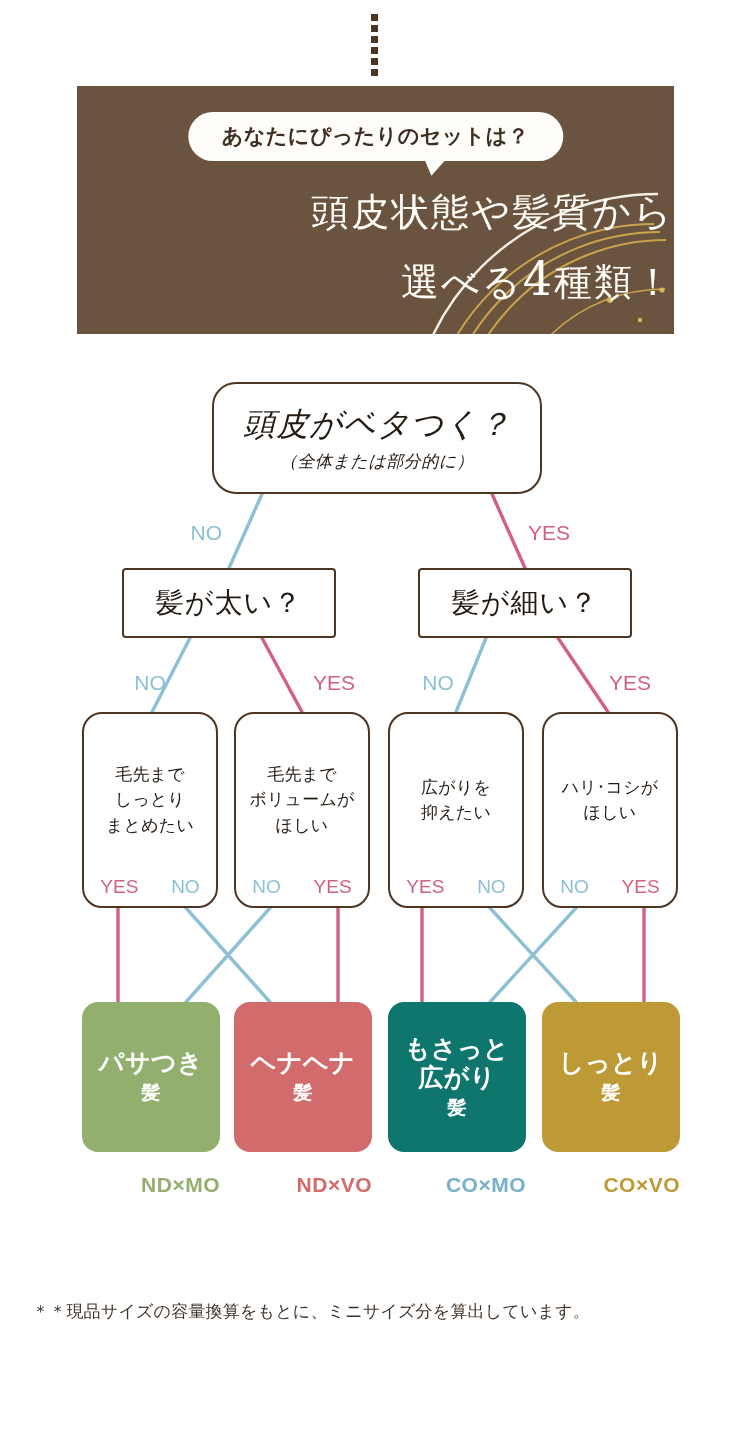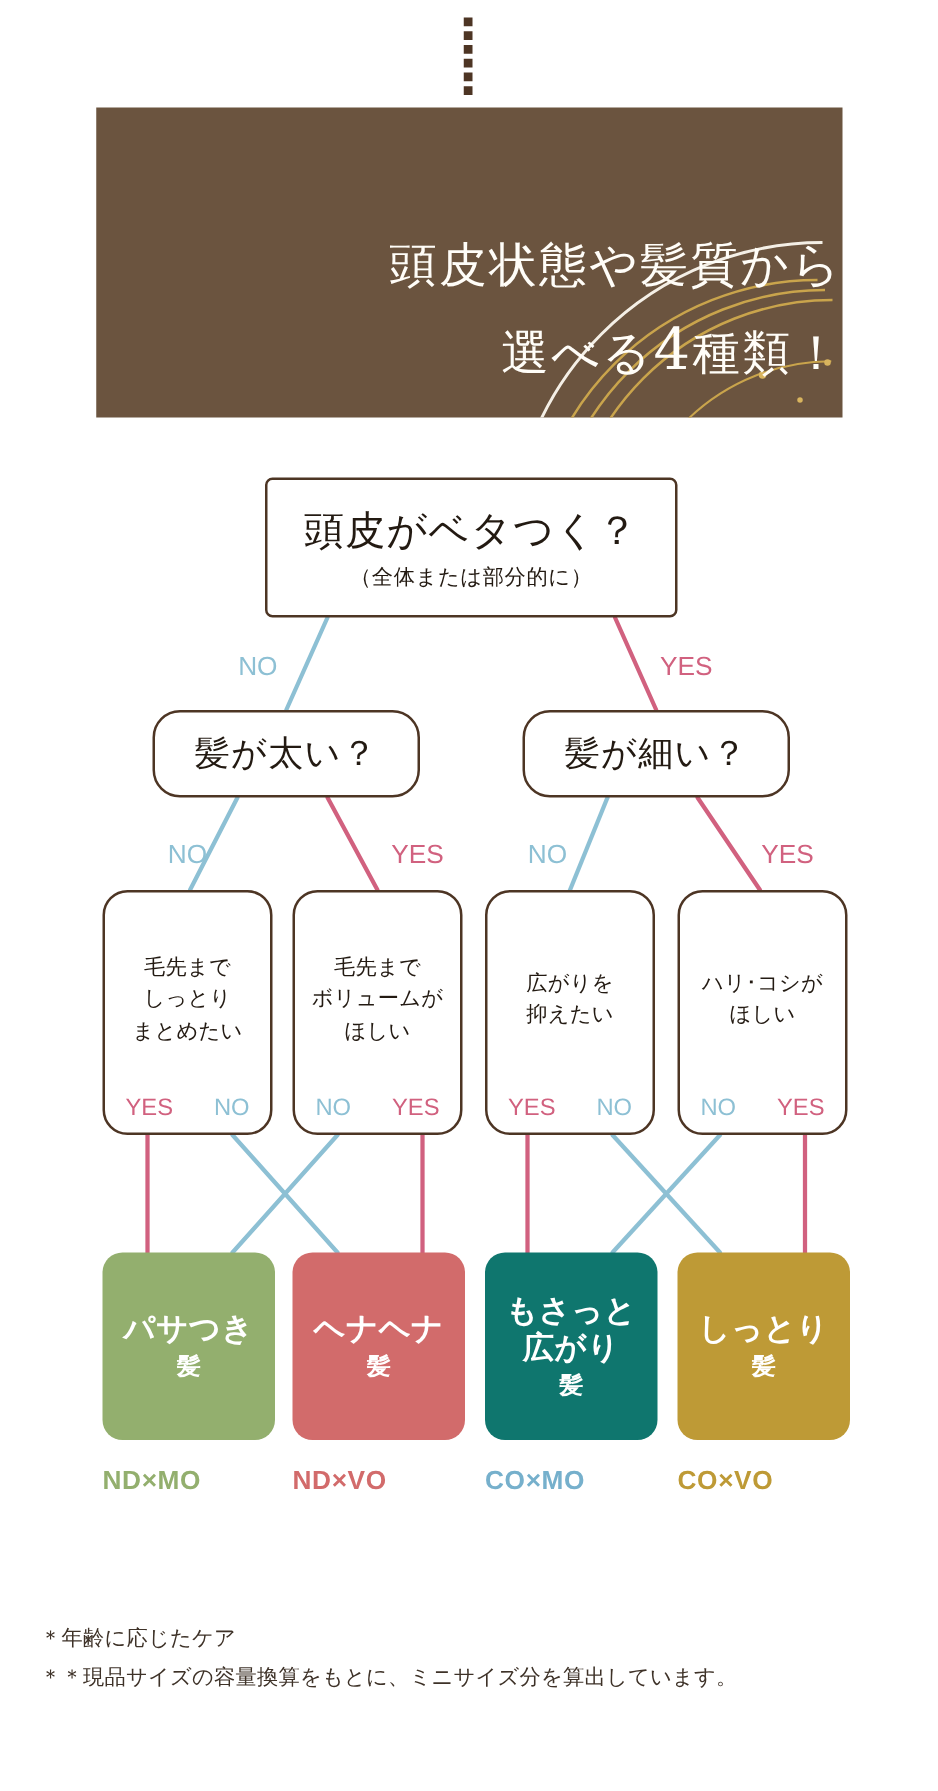--- a/index.html
+++ b/index.html
@@ -51,29 +51,29 @@
   .banner-head .big { font-size: 46px; }
 
   
   .wires { position: absolute; left: 0; top: 0; width: 750px; height: 1433px; pointer-events: none; }
 
   
   .node {
     position: absolute;
     background: #ffffff;
     border: 2.2px solid #4d3524;
-    border-radius: 22px;
+    border-radius: 4px;
     display: flex; flex-direction: column;
     align-items: center; justify-content: center;
     color: #231a12;
     font-family: "DejaVu Sans", "Liberation Sans", sans-serif;
     text-align: center;
     z-index: 3;
   }
-  .node.root   { left: 212px; top: 382px; width: 330px; height: 112px; border-radius: 6px; }
+  .node.root   { left: 212px; top: 382px; width: 330px; height: 112px; border-radius: 24px; font-style: italic; }
   .node.root .q  { font-size: 32px; letter-spacing: 1px; }
   .node.root .sub{ font-size: 17px; margin-top: 3px; letter-spacing: .5px; }
 
   .node.lvl2 { top: 568px; width: 214px; height: 70px; }
   .node.lvl2 .q { font-size: 28px; letter-spacing: 1px; }
   .node.lvl2.n-left  { left: 122px; }
   .node.lvl2.n-right { left: 418px; }
 
   .node.lvl3 {
     top: 712px; width: 136px; height: 196px;
@@ -102,21 +102,21 @@
     align-items: center; justify-content: center;
     color: #ffffff; z-index: 3;
     font-family: "DejaVu Sans", "Liberation Sans", sans-serif;
     text-align: center;
   }
   .result .r-main { font-size: 25px; font-weight: bold; line-height: 1.18; letter-spacing: .5px; }
   .result .r-sub  { font-size: 19px; font-weight: bold; margin-top: 2px; }
 
   .rcode {
     position: absolute; top: 1173px; width: 138px;
-    text-align: left;
+    text-align: right;
     font-size: 21px; font-weight: bold; letter-spacing: .5px;
     font-family: "Liberation Sans", sans-serif;
     z-index: 3;
   }
 
   
   .notes {
     position: absolute; left: 32px; top: 1296px; width: 690px;
     color: #3e3228;
     font-family: "DejaVu Sans", "Liberation Sans", sans-serif;
@@ -154,20 +154,21 @@
         <circle cx="226" cy="256" r="3.2"></circle>
           <circle cx="160" cy="276" r="2"></circle>
         <circle cx="250" cy="236" r="2"></circle>
           <circle cx="120" cy="300" r="2.6"></circle>
         <circle cx="96" cy="318" r="2"></circle>
           <circle cx="146" cy="316" r="2.2"></circle>
         <circle cx="278" cy="206" r="1.8"></circle>
           <circle cx="200" cy="300" r="2"></circle>
       </g>
     </svg>
+    <div class="bubble">あなたにぴったりのセットは？</div>
     <div class="banner-head">
       <div>頭皮状態や髪質から</div>
       <div><span>選べる</span><span class="big">4</span><span>種類！</span></div>
     </div>
   </div>
 
   <svg class="wires">
     <g stroke-width="3.4" fill="none" stroke-linecap="round">
 
       <line x1="262" y1="494" x2="229" y2="568" stroke="#8dc0d4"></line>
@@ -279,17 +280,16 @@
   </div>
   <div class="rcode" style="left:388px;color:#76b0cc">CO×MO</div>
 
   <div class="result" style="left:542px;background:#be9a36">
     <div class="r-main">しっとり</div>
     <div class="r-sub">髪</div>
   </div>
   <div class="rcode" style="left:542px;color:#be9a36">CO×VO</div>
 
   <div class="notes">
-    <div>＊年齢に応じたケア</div>
     <div>＊＊現品サイズの容量換算をもとに、ミニサイズ分を算出しています。</div>
   </div>
 
 </div>
 
 </body></html>

